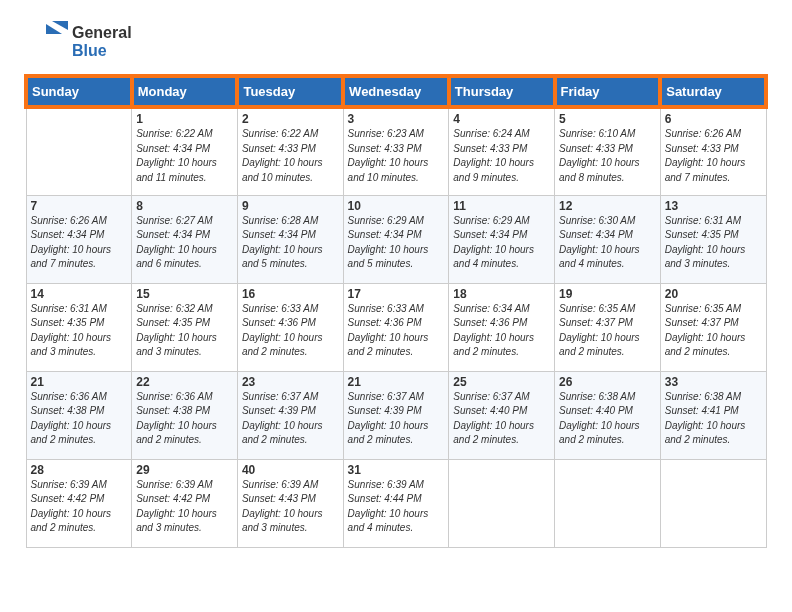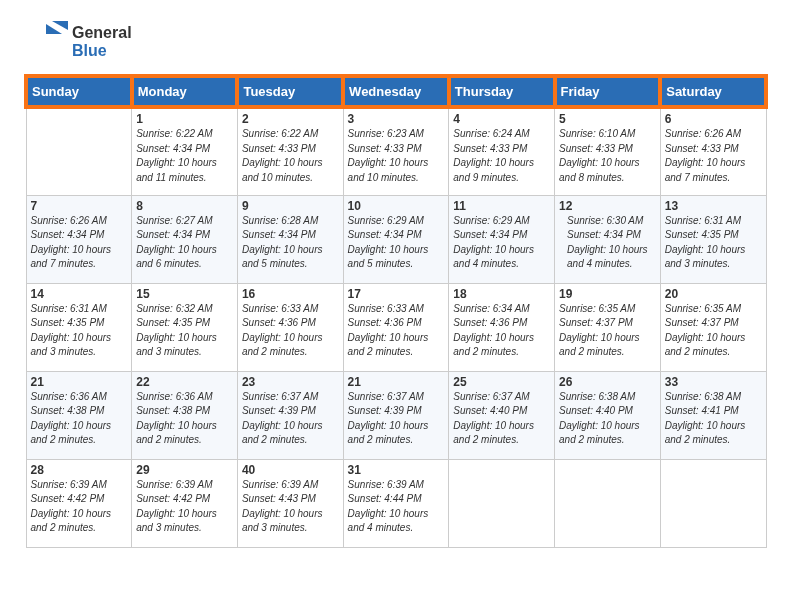--- a/index.html
+++ b/index.html
@@ -192,21 +192,21 @@
         </td>
         <td>
           <span class="day-number">11</span>
           <div class="day-info" style="white-space: pre-line;">Sunrise: 6:29 AM
 Sunset: 4:34 PM
 Daylight: 10 hours
 and 4 minutes.</div>
         </td>
         <td>
           <span class="day-number">12</span>
-          <div class="day-info" style="white-space: pre-line; margin-left: 8px;">Sunrise: 6:30 AM
+          <div class="day-info" style="white-space: pre-line;">Sunrise: 6:30 AM
 Sunset: 4:34 PM
 Daylight: 10 hours
 and 4 minutes.</div>
         </td>
         <td>
           <span class="day-number">13</span>
           <div class="day-info" style="white-space: pre-line;">Sunrise: 6:31 AM
 Sunset: 4:35 PM
 Daylight: 10 hours
 and 3 minutes.</div>

